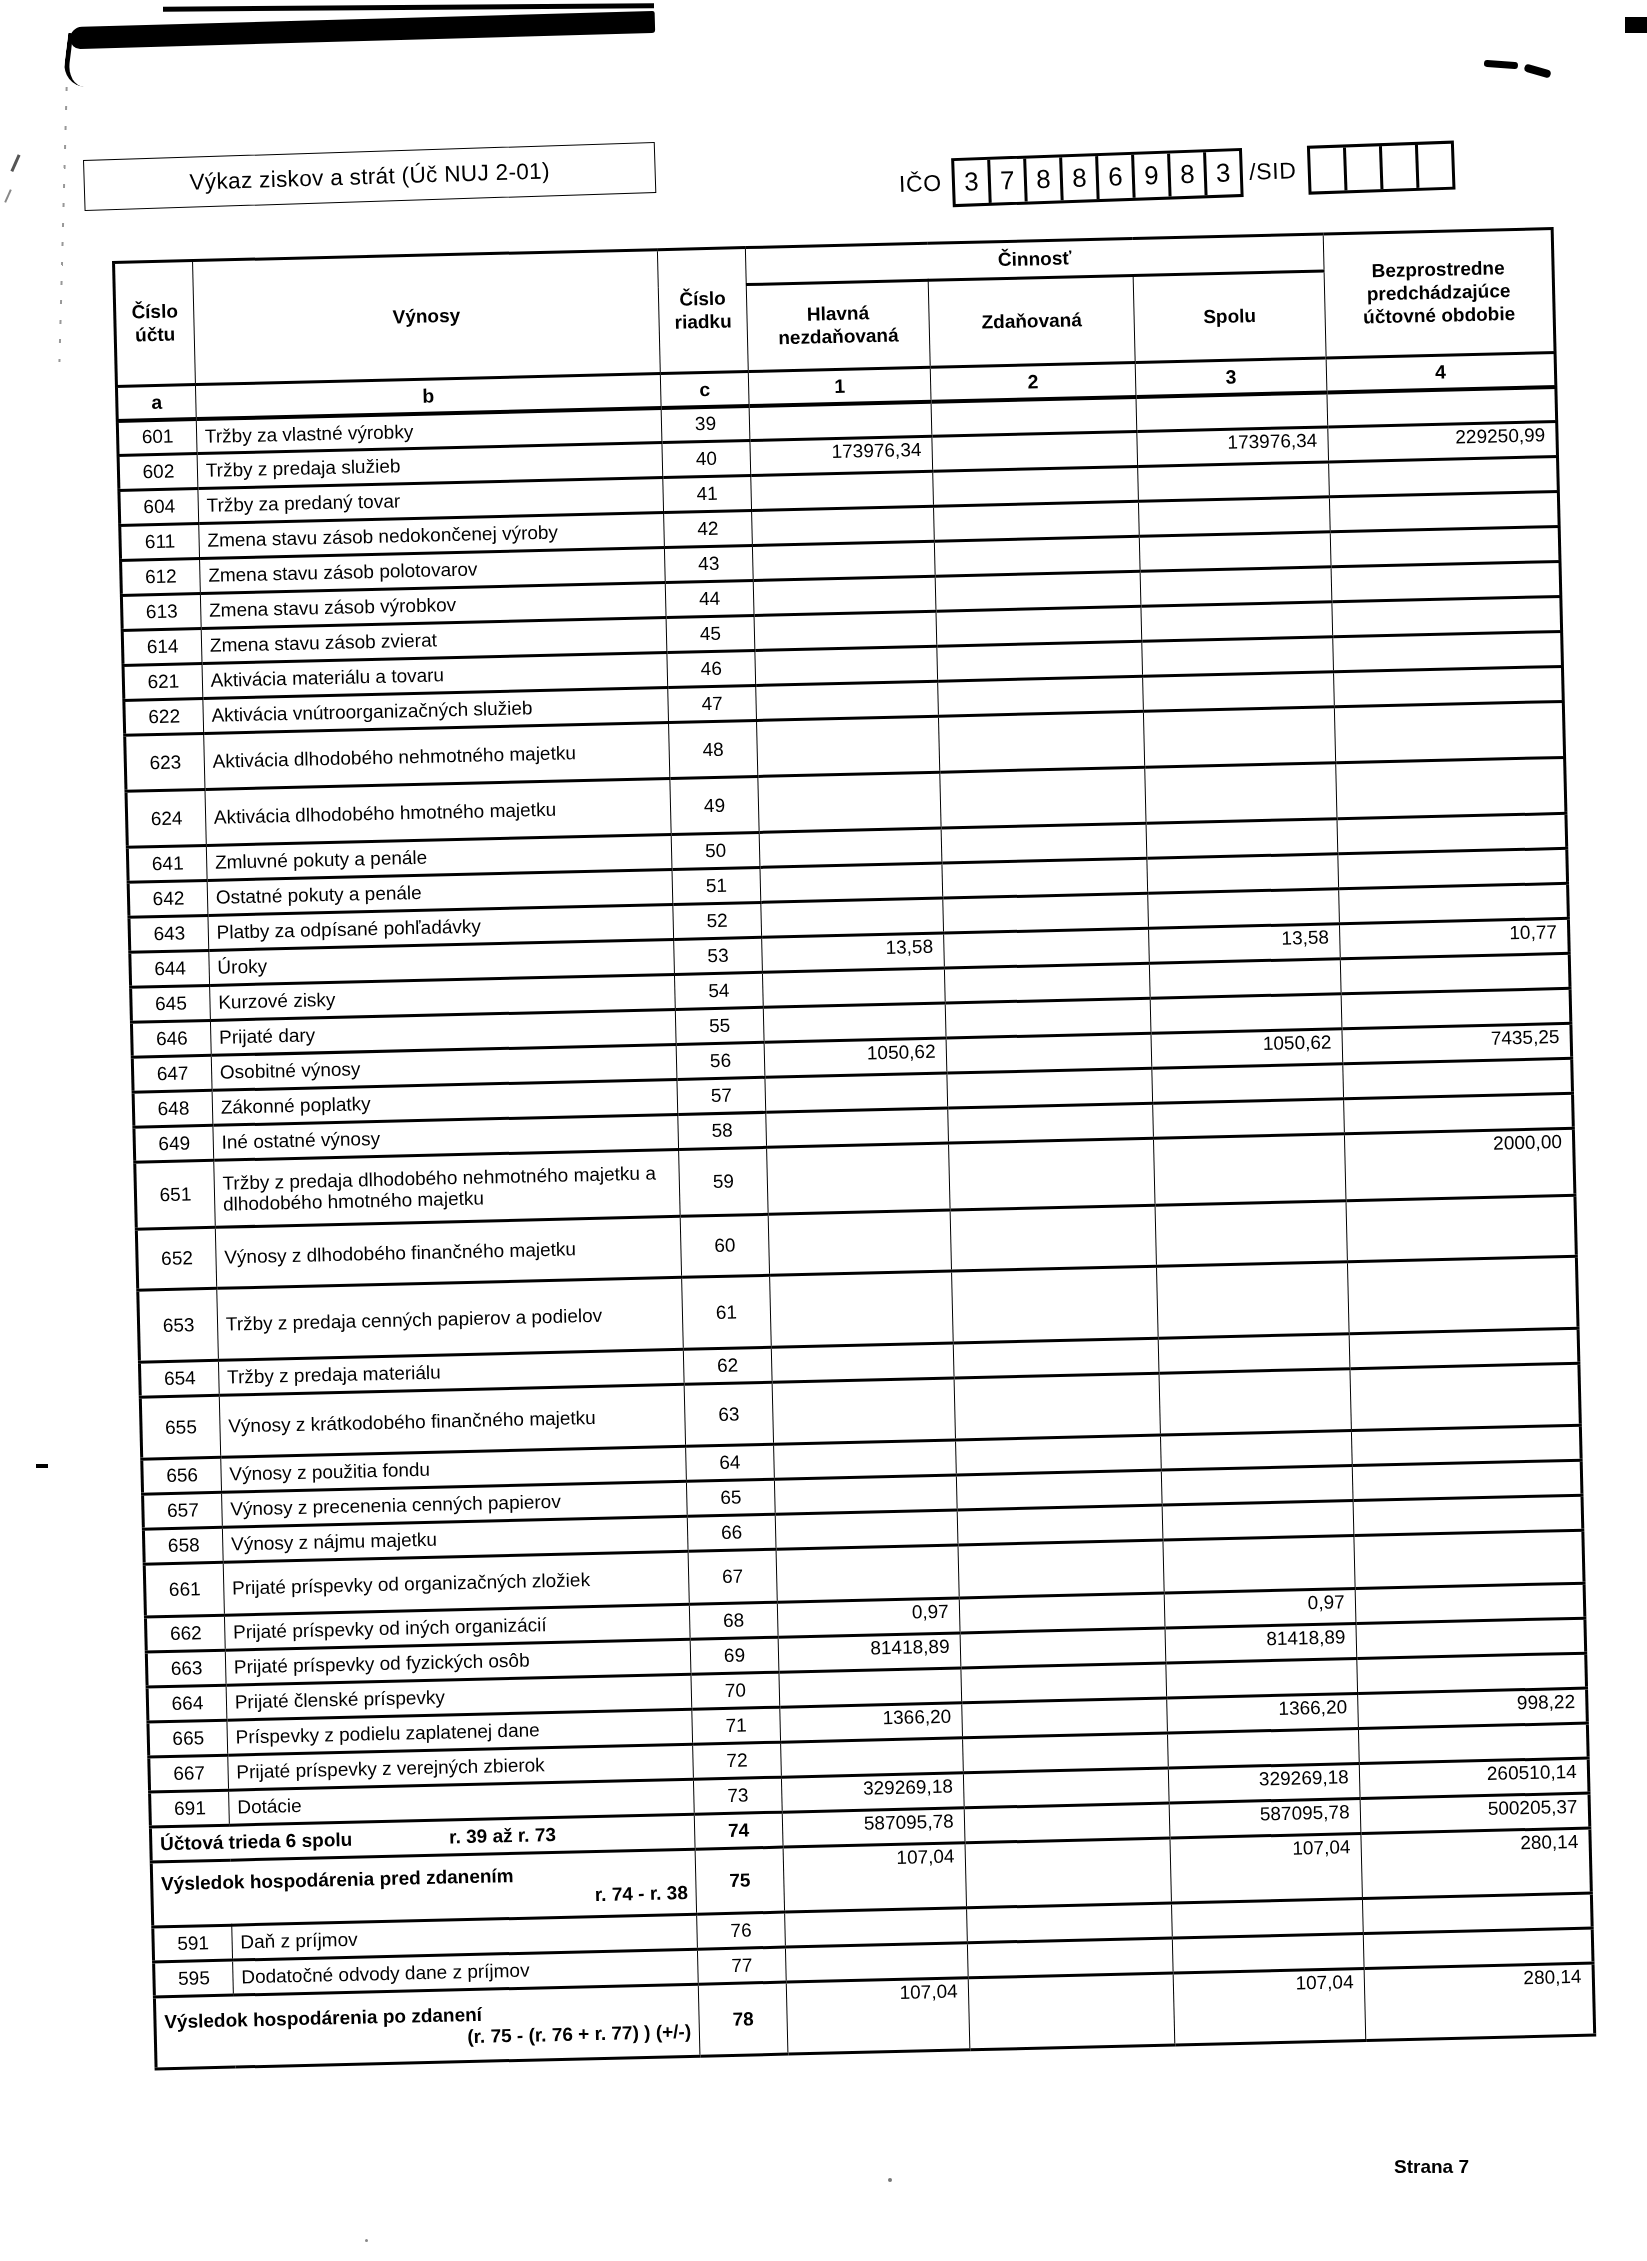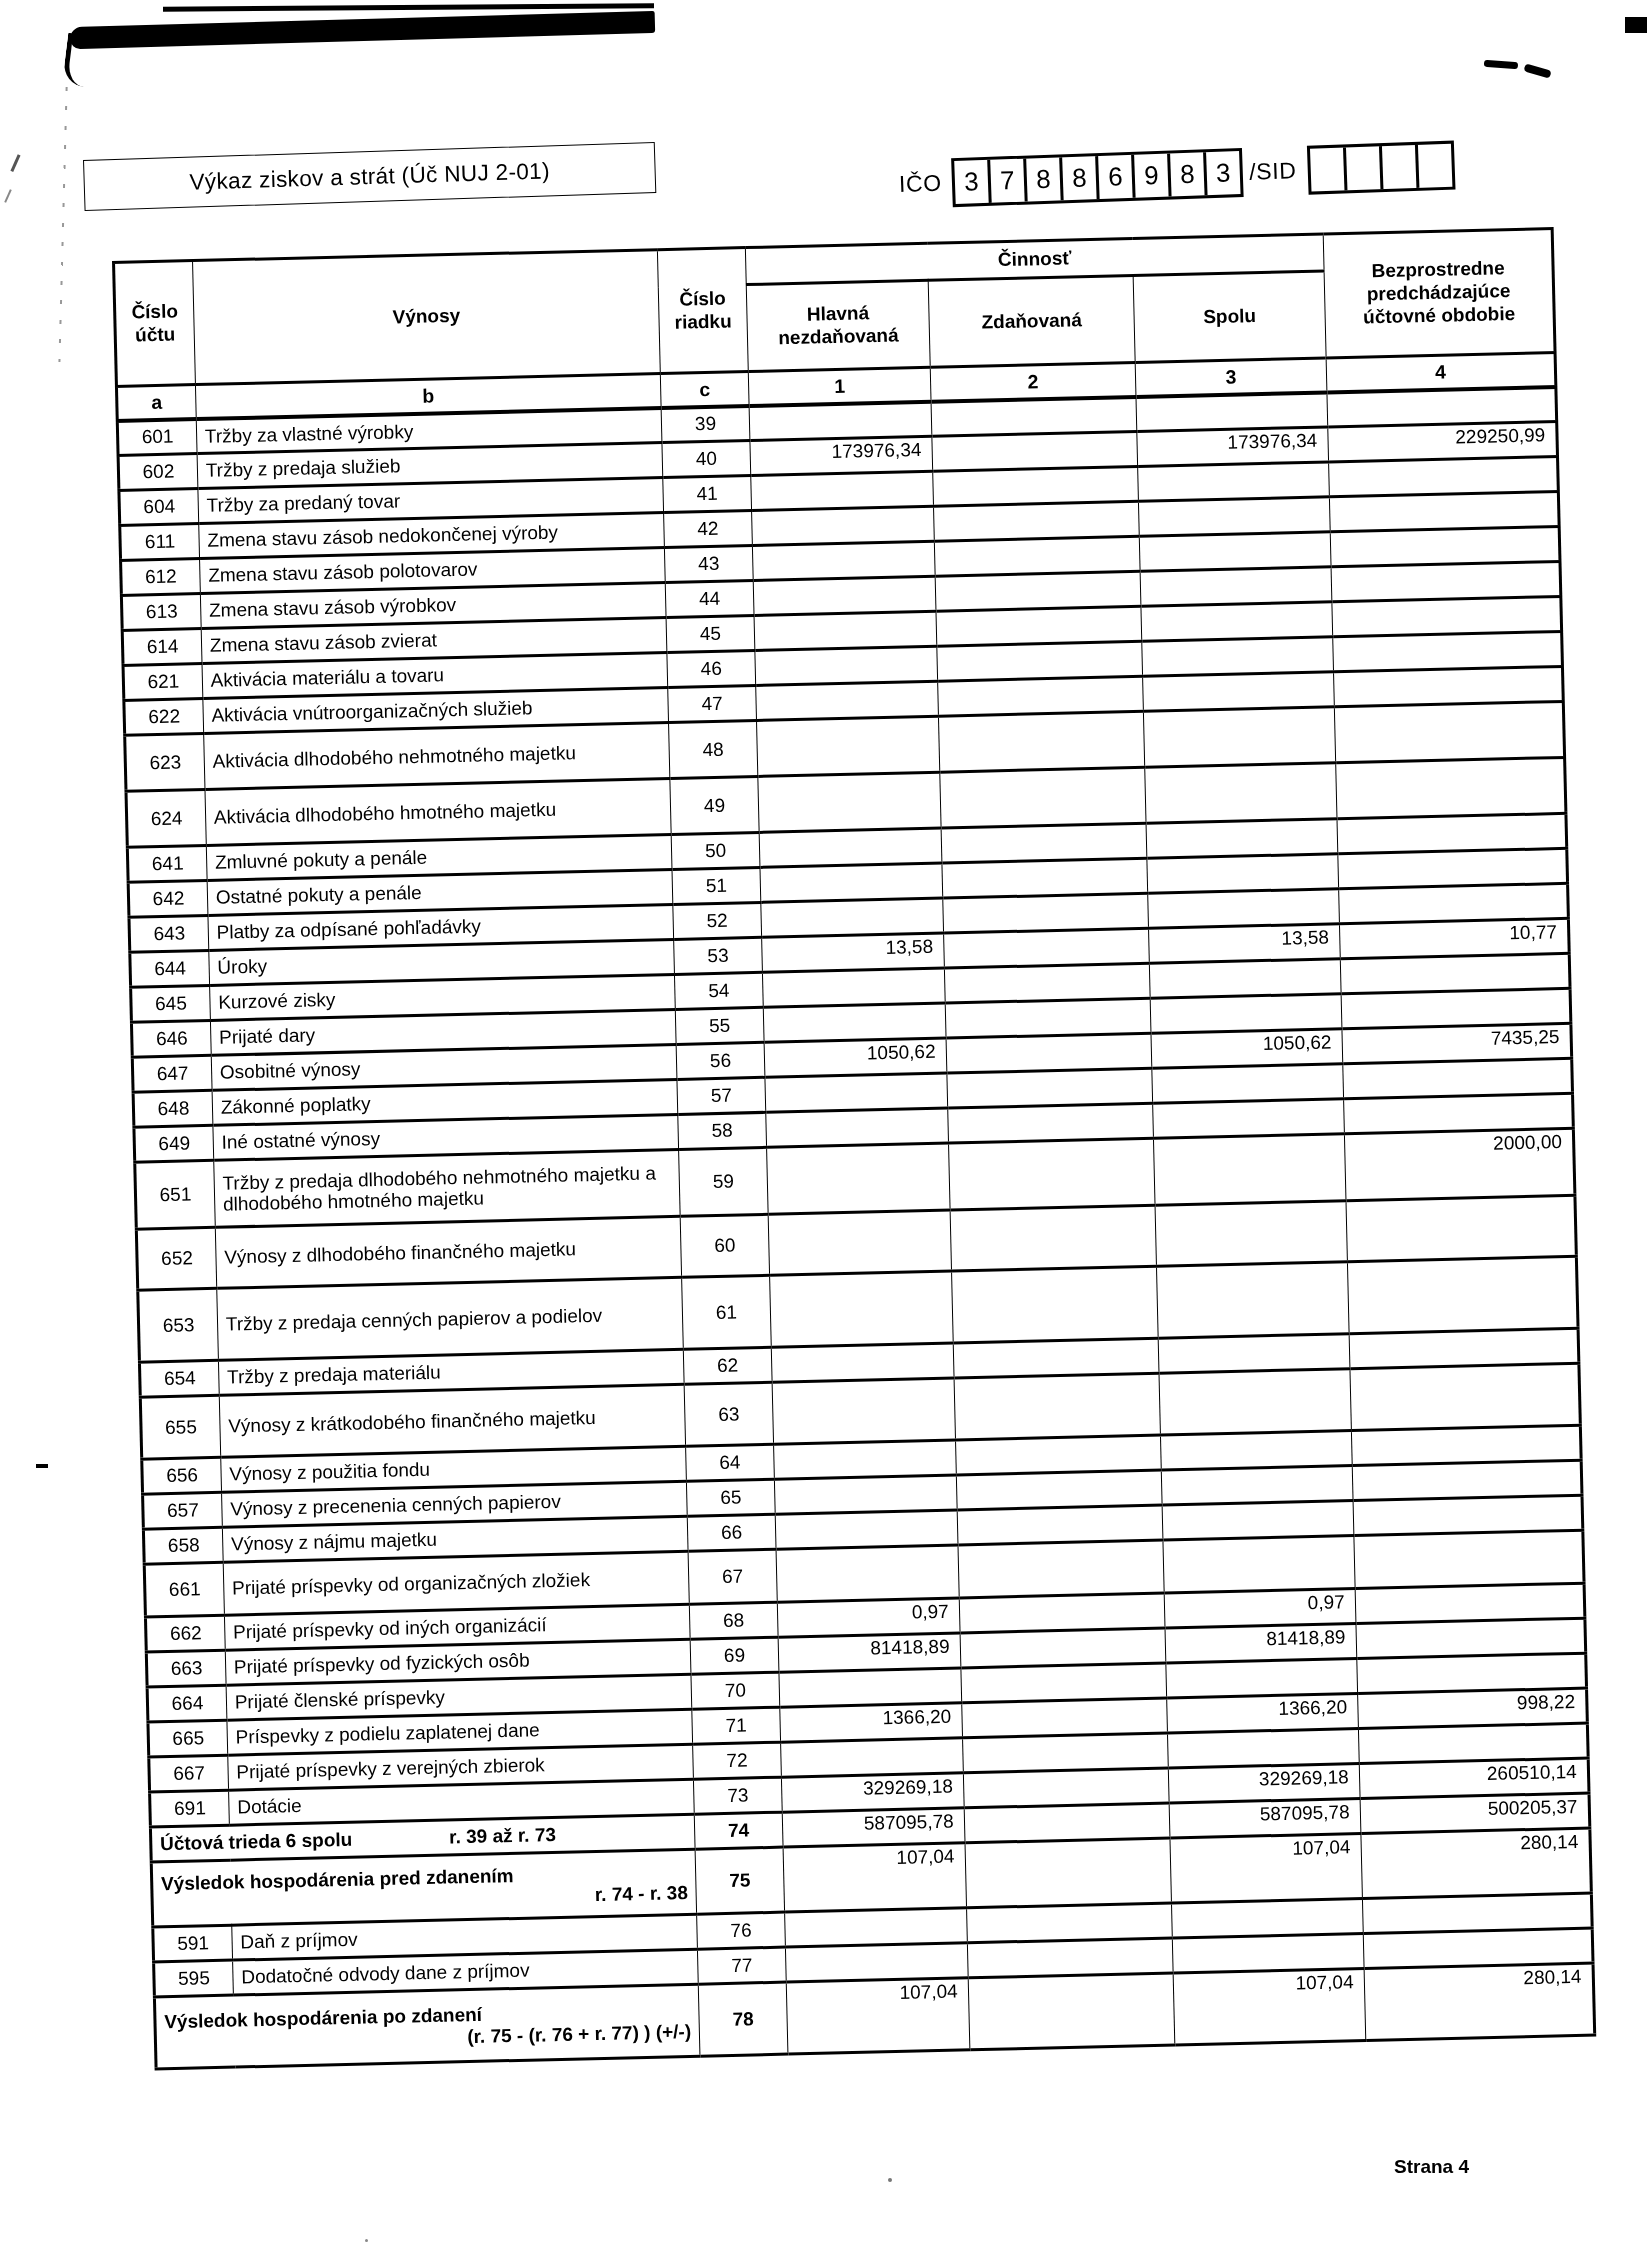--- a/index.html
+++ b/index.html
@@ -500,16 +500,16 @@
             <td class="rno b">78</td>
             <td class="val">107,04</td>
             <td class="val"></td>
             <td class="val">107,04</td>
             <td class="val">280,14</td>
           </tr>
         </tbody>
     </table>
   </div>
 
-  <div class="footer">Strana 4</div>
+  <div class="footer">Strana 7</div>
 
 </div>
 
 
 </body></html>

